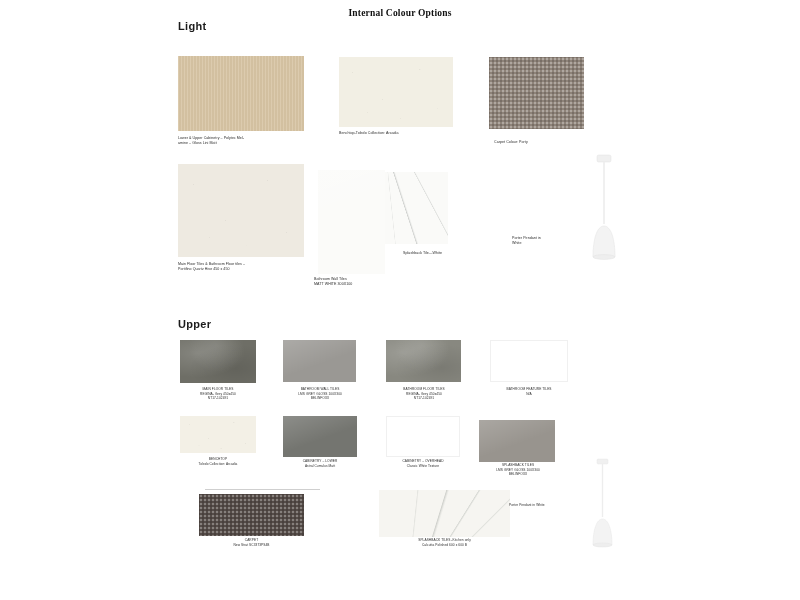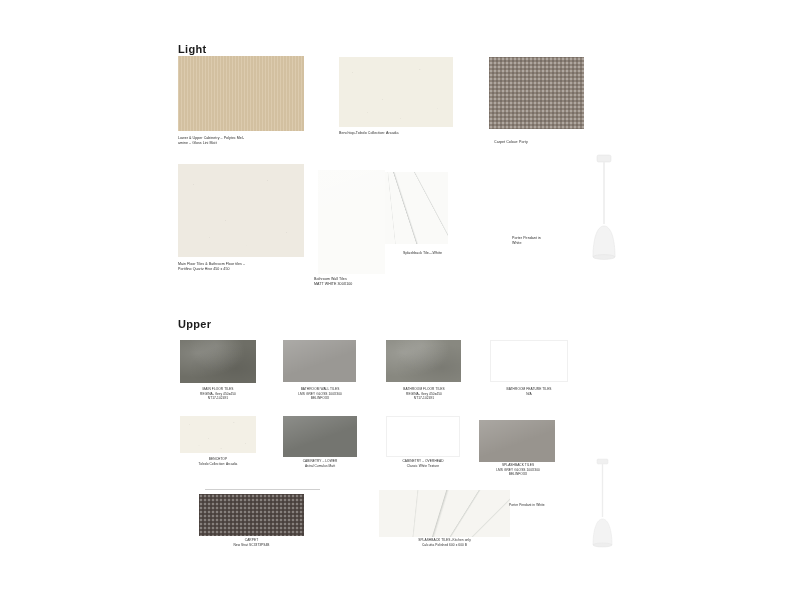--- a/index.html
+++ b/index.html
@@ -41,21 +41,21 @@
 
   
   .section-heading {
     position: absolute;
     font-family: "Liberation Sans", sans-serif;
     font-size: 11px;
     font-weight: 600;
     color: #1b1b1b;
     letter-spacing: 0.3px;
   }
-  .section-heading.light-h { left: 178px; top: 43px; }
+  .section-heading.light-h { left: 178px; top: 20px; }
   .section-heading.dark-h  { left: 178px; top: 318px; }
 
   
   .swatch-card {
     position: absolute;
   }
   .swatch {
     width: 100%;
     height: 100%;
     display: block;
@@ -173,20 +173,21 @@
     position: absolute;
     height: 1px;
     background: #cfcfcf;
   }
 </style>
 </head>
 <body>
 
 <div class="page">
 
+  <div class="doc-title">Internal Colour Options</div>
 
   <div class="section-heading light-h">Light</div>
 
   <div class="swatch-card" style="left:178px; top:56px; width:126px; height:75px;">
     <div class="swatch tex-grain" id="sw-l0" style="background-color: rgb(216, 197, 164);"></div>
   </div>
   <div class="caption light-cap" style="left:178px; top:136px; width:130px;">Lower &amp; Upper Cabinetry – Polytec Mel-
 amine –           Gloss Lini Matt</div>
 
   <div class="swatch-card" style="left:339px; top:57px; width:114px; height:70px;">

